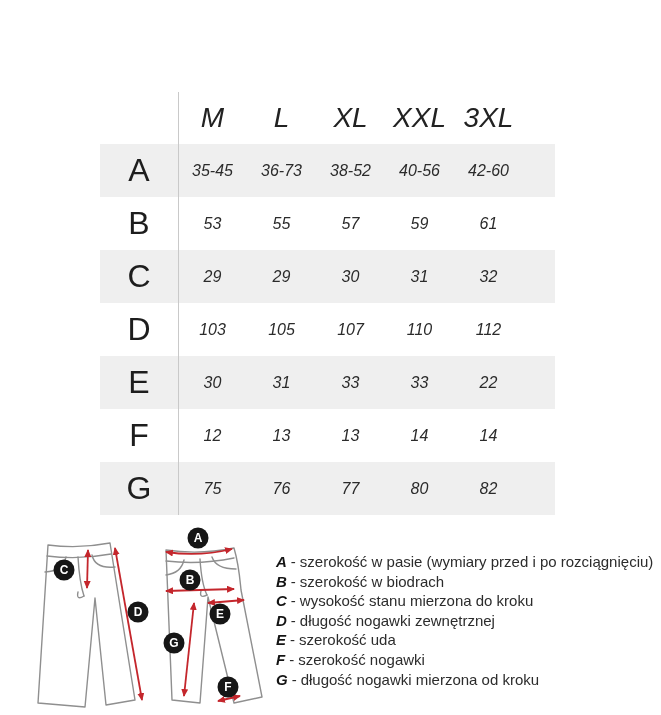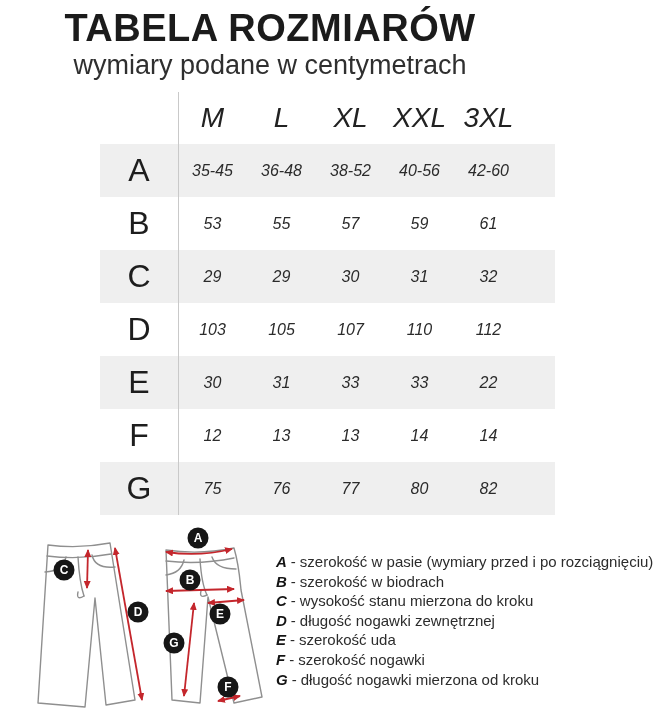--- a/index.html
+++ b/index.html
@@ -40,41 +40,37 @@
   .legend { position:absolute; left:276px; top:552px; width:380px; }
   .legend-item { font-size:15px; line-height:19.6px; color:#2c2c2c; white-space:nowrap; }
   .legend-key { font-weight:700; font-style:italic; color:#141414; }
   .legend-dash { margin:0 4px; }
 </style>
 </head>
 <body>
 
 <div class="page">
 
-  <div class="header">
-    <div class="title">TABELA ROZMIARÓW</div>
-    <div class="subtitle">wymiary podane w centymetrach</div>
-  </div>
 
   <div class="size-table">
     <div class="vdivider"></div>
 
     <div class="thead">
       <div class="th"></div>
       <div class="th">M</div>
       <div class="th">L</div>
       <div class="th">XL</div>
       <div class="th">XXL</div>
       <div class="th">3XL</div>
     </div>
 
     <div class="trow band">
       <div class="rlabel">A</div>
       <div class="tval">35-45</div>
-      <div class="tval">36-48</div>
+      <div class="tval">36-73</div>
       <div class="tval">38-52</div>
       <div class="tval">40-56</div>
       <div class="tval">42-60</div>
     </div>
 
     <div class="trow">
       <div class="rlabel">B</div>
       <div class="tval">53</div>
       <div class="tval">55</div>
       <div class="tval">57</div>

